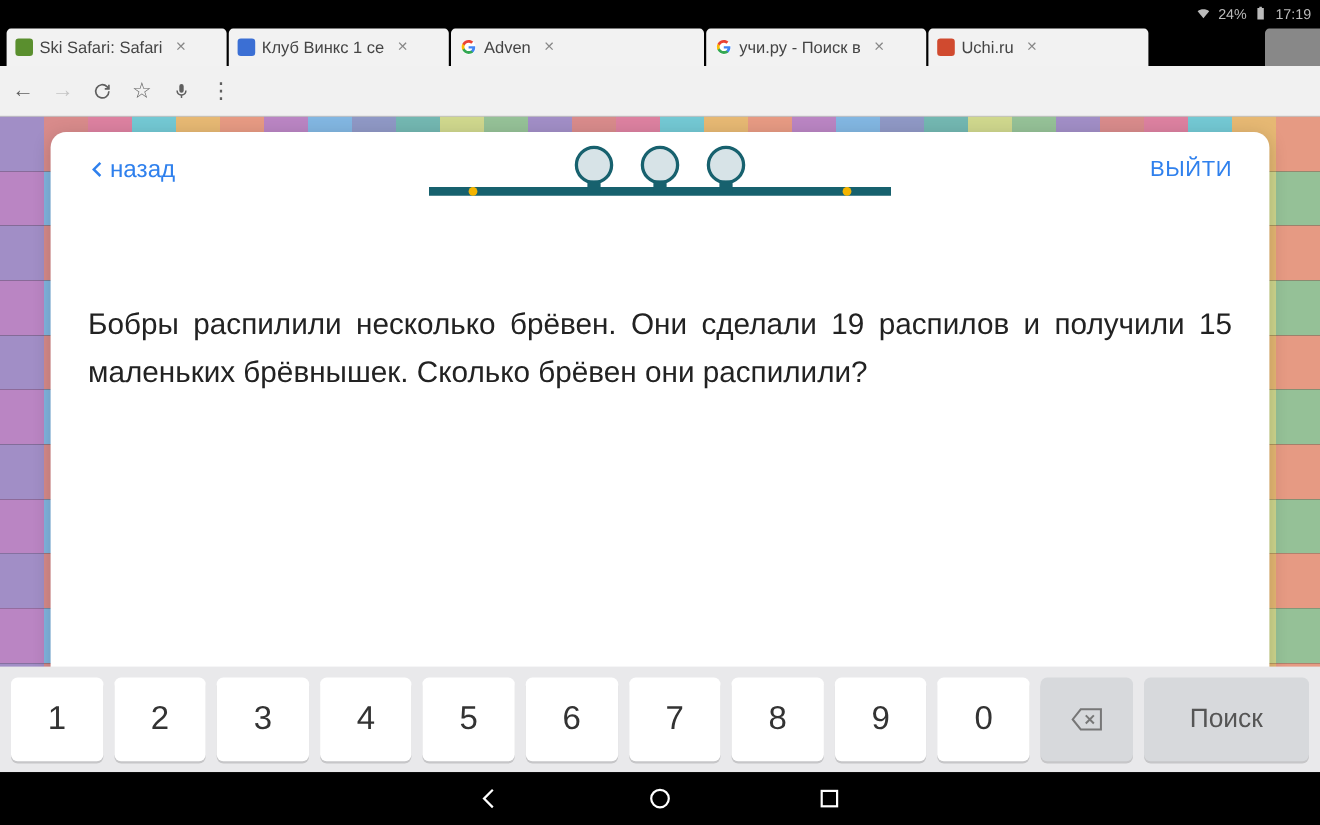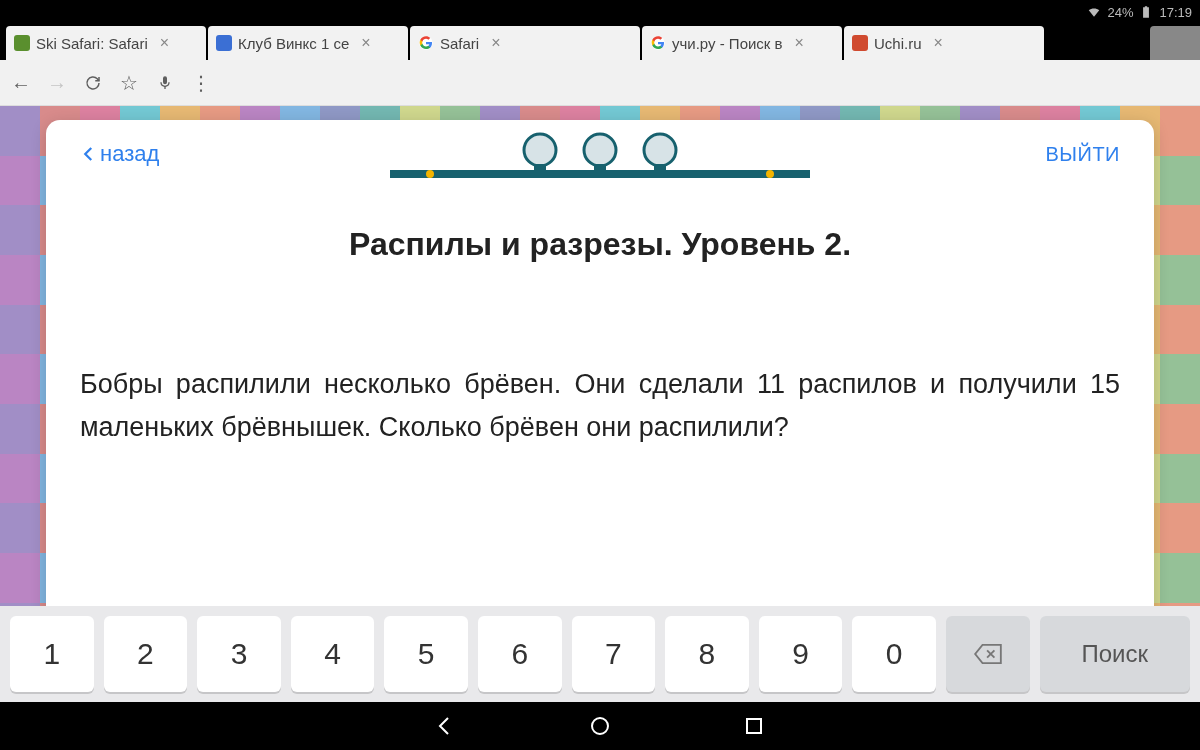--- a/index.html
+++ b/index.html
@@ -81,21 +81,21 @@
       <span class="close">×</span>
     </div>
     <div class="tab" style="width: 230px;">
       <svg class="fav" viewBox="0 0 24 24">
         <circle cx="12" cy="12" r="10" fill="#fff"></circle>
         <path fill="#4285F4" d="M21 12.2c0-.6 0-1.2-.1-1.8H12v3.4h5c-.2 1.2-.9 2.2-1.9 2.9v2.4h3c1.8-1.7 2.9-4.1 2.9-6.9z"></path>
         <path fill="#34A853" d="M12 21c2.6 0 4.7-.8 6.3-2.3l-3-2.4c-.8.6-1.9.9-3.3.9-2.5 0-4.6-1.7-5.4-4H3.5v2.5C5.1 18.9 8.3 21 12 21z"></path>
         <path fill="#FBBC05" d="M6.6 13.2c-.2-.6-.3-1.2-.3-1.8s.1-1.3.3-1.8V7.1H3.5C2.9 8.4 2.5 9.9 2.5 11.4s.4 3 1 4.3l3.1-2.5z"></path>
         <path fill="#EA4335" d="M12 5.8c1.4 0 2.6.5 3.6 1.4l2.7-2.7C16.7 2.9 14.6 2 12 2 8.3 2 5.1 4.1 3.5 7.1l3.1 2.5C7.4 7.5 9.5 5.8 12 5.8z"></path>
       </svg>
-      <span>Safari</span>
+      <span>Adven</span>
       <span class="close">×</span>
     </div>
     <div class="tab" style="width: 200px;">
       <svg class="fav" viewBox="0 0 24 24">
         <circle cx="12" cy="12" r="10" fill="#fff"></circle>
         <path fill="#4285F4" d="M21 12.2c0-.6 0-1.2-.1-1.8H12v3.4h5c-.2 1.2-.9 2.2-1.9 2.9v2.4h3c1.8-1.7 2.9-4.1 2.9-6.9z"></path>
         <path fill="#34A853" d="M12 21c2.6 0 4.7-.8 6.3-2.3l-3-2.4c-.8.6-1.9.9-3.3.9-2.5 0-4.6-1.7-5.4-4H3.5v2.5C5.1 18.9 8.3 21 12 21z"></path>
         <path fill="#FBBC05" d="M6.6 13.2c-.2-.6-.3-1.2-.3-1.8s.1-1.3.3-1.8V7.1H3.5C2.9 8.4 2.5 9.9 2.5 11.4s.4 3 1 4.3l3.1-2.5z"></path>
         <path fill="#EA4335" d="M12 5.8c1.4 0 2.6.5 3.6 1.4l2.7-2.7C16.7 2.9 14.6 2 12 2 8.3 2 5.1 4.1 3.5 7.1l3.1 2.5C7.4 7.5 9.5 5.8 12 5.8z"></path>
       </svg>
@@ -515,22 +515,21 @@
       <g transform="translate(210 0)">
           <circle cx="0" cy="24" r="16" fill="#d7e3e7" stroke="#17616e" stroke-width="3"></circle>
           <rect x="-6" y="38" width="12" height="10" fill="#17616e"></rect>
         </g>
       <g transform="translate(270 0)">
           <circle cx="0" cy="24" r="16" fill="#d7e3e7" stroke="#17616e" stroke-width="3"></circle>
           <rect x="-6" y="38" width="12" height="10" fill="#17616e"></rect>
         </g>
     </svg>
 
-    <h1 class="card-title">Распилы и разрезы. Уровень 2.</h1>
-    <p class="problem">Бобры распилили несколько брёвен. Они сделали 11 распилов и получили 15 маленьких брёвнышек. Сколько брёвен они распилили?</p>
+    <p class="problem">Бобры распилили несколько брёвен. Они сделали 19 распилов и получили 15 маленьких брёвнышек. Сколько брёвен они распилили?</p>
   </div>
 </div>
 
 <div class="kb" id="kb">
     <div class="key">1</div>
     <div class="key">2</div>
     <div class="key">3</div>
     <div class="key">4</div>
     <div class="key">5</div>
     <div class="key">6</div>

